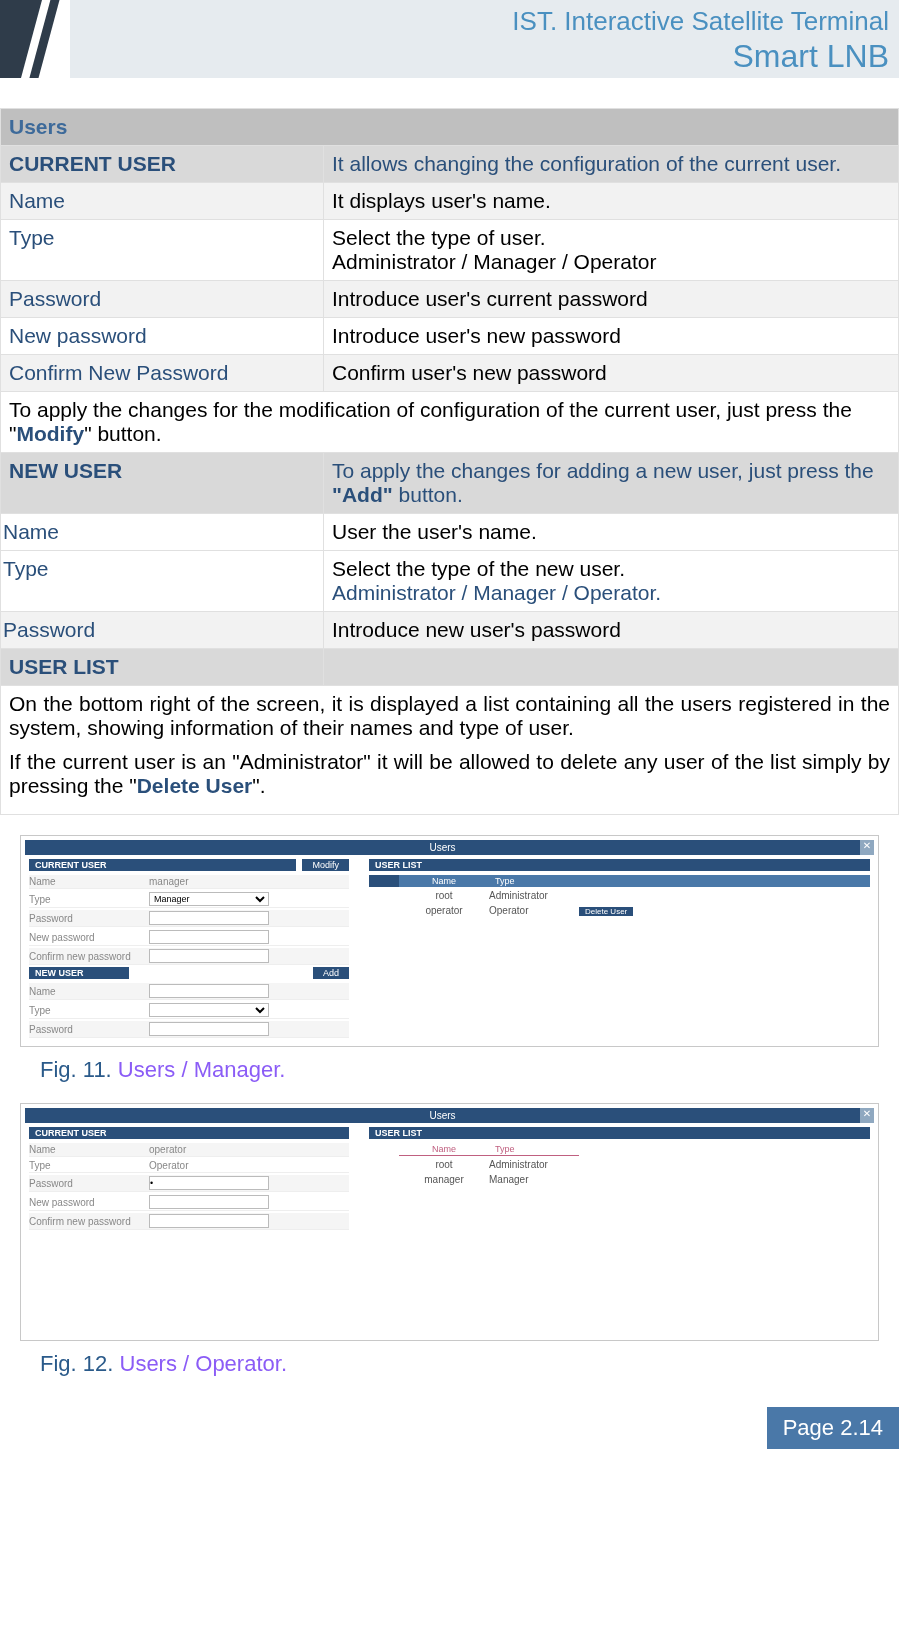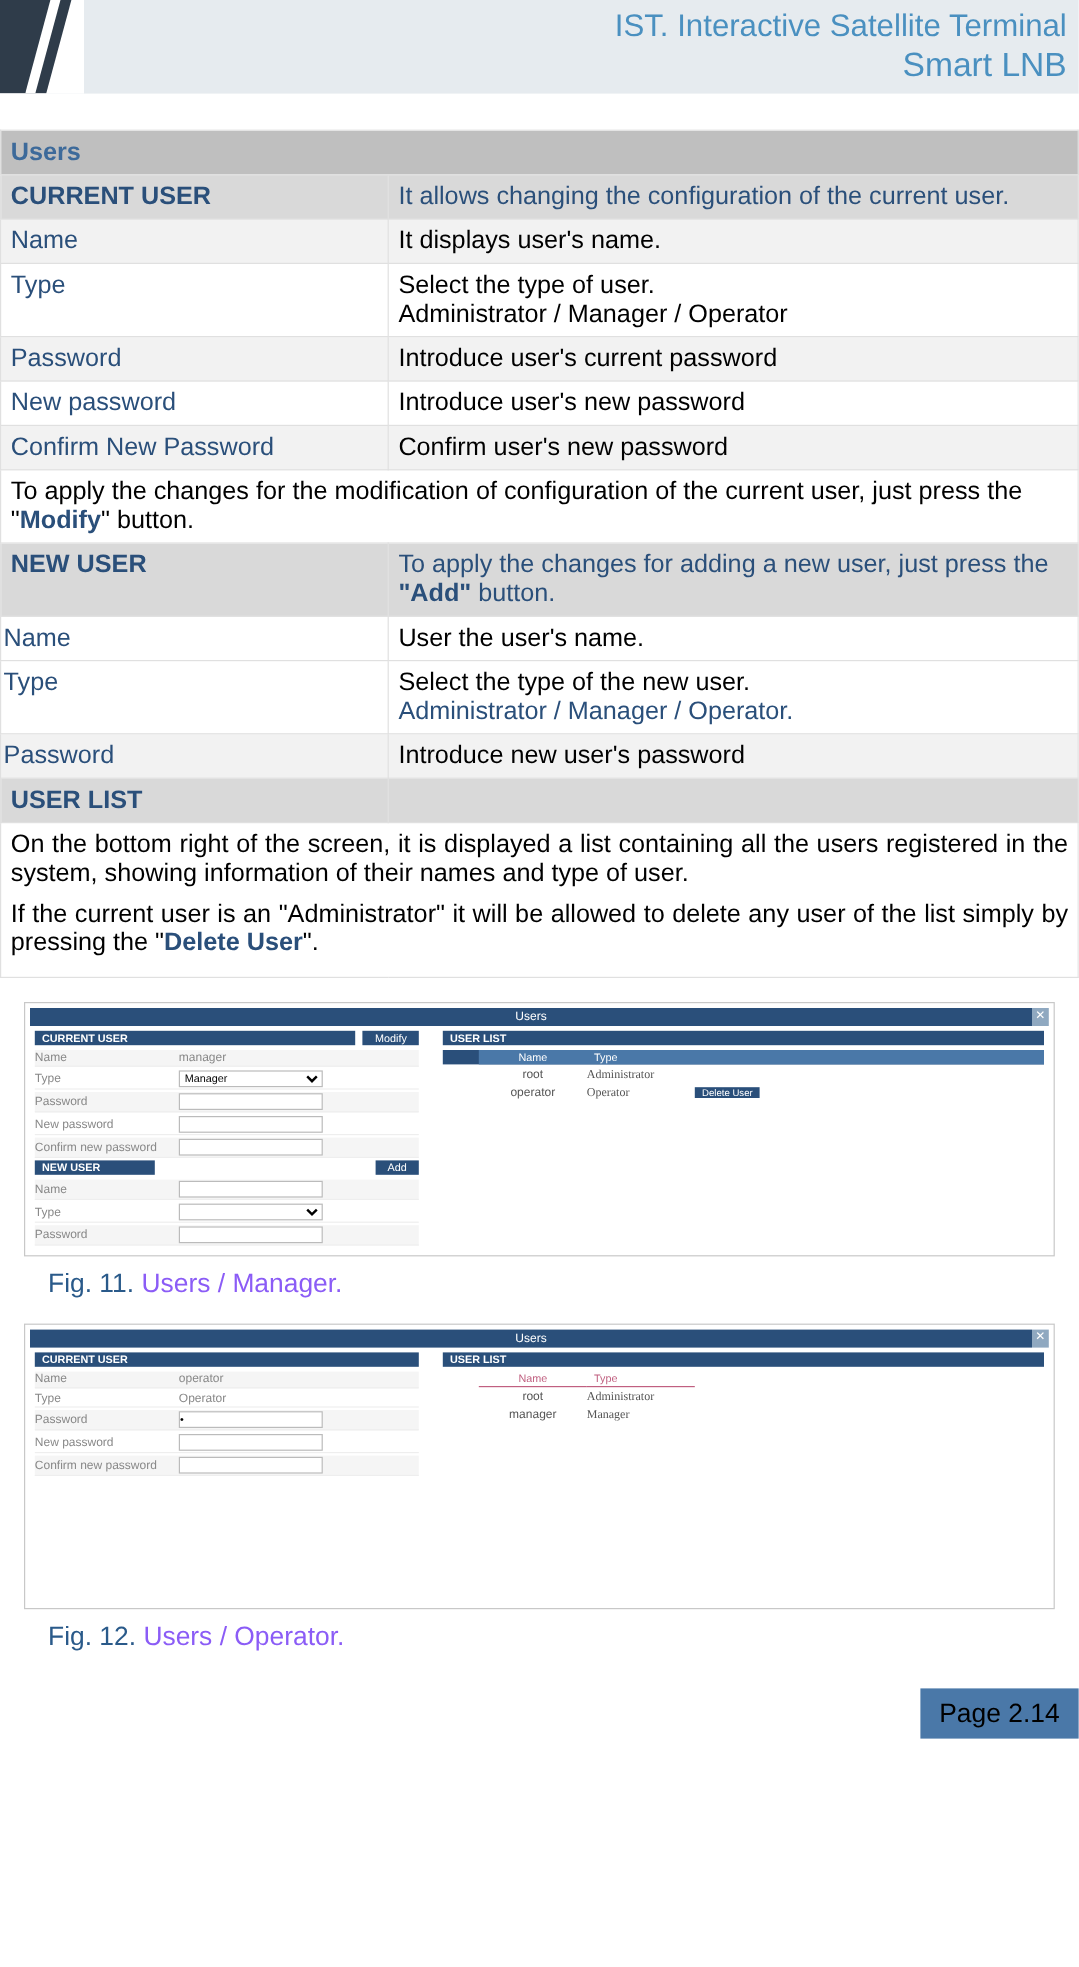--- a/index.html
+++ b/index.html
@@ -3,21 +3,21 @@
 <meta charset="utf-8">
 <style>
   * { box-sizing: border-box; margin: 0; padding: 0; }
   body { font-family: Arial, Helvetica, sans-serif; font-size: 20px; color: #000; background: #fff; width: 899px; }
   .header-bar { display: flex; align-items: stretch; background: #e6ebef; height: 78px; }
   .header-logo { width: 70px; background: #fff; position: relative; }
   .header-logo::before { content: ""; position: absolute; inset: 0; background: #2f3c4a; clip-path: polygon(0 0, 85% 0, 55% 100%, 0 100%); }
   .header-logo::after { content: ""; position: absolute; inset: 0; background: #fff; clip-path: polygon(60% 0, 72% 0, 42% 100%, 30% 100%); }
   .header-titles { flex: 1; text-align: right; padding: 6px 10px 0 0; line-height: 1.2; }
   .header-line1 { color: #4a90c0; font-size: 26px; }
-  .header-line2 { color: #4a90c0; font-size: 28px; }
+  .header-line2 { color: #4a90c0; font-size: 32px; }
 
   .content { padding: 30px 0 0 0; }
   table.def { width: 100%; border-collapse: collapse; border: 1px solid #e0e0e0; }
   table.def td { vertical-align: top; padding: 6px 8px; border: 1px solid #e0e0e0; font-size: 21px; }
   .row-header { background: #bfbfbf; color: #3d6a9a; font-weight: bold; }
   .row-section-left { background: #d9d9d9; color: #2a4f7a; font-weight: bold; }
   .row-section-right { background: #d9d9d9; color: #2a4f7a; }
   .row-odd { background: #f2f2f2; }
   .row-even { background: #ffffff; }
   .left-col   { width: 323px; color: #2a4f7a; }
@@ -50,27 +50,27 @@
   .ui-row .lbl { width:120px; color:#888;}
   .ui-row .val { color:#888; }
   .ui-row input, .ui-row select { border:1px solid #bbb; height:14px; width:120px; font-size:9px; background:#fff;}
   .ui-list-hdr { background:#2a4f7a; }
   .ui-list-hdr-inner { display:flex; background:#4a78a8; margin-left:30px;}
   .ui-list-hdr-inner span { color:#fff; padding:1px 6px; font-size:9px;}
   .ui-list-hdr-inner .c1 { width:90px; text-align:center;}
   .ui-list-hdr-inner .c2 { width:90px; }
   .ui-list-row { display:flex; margin-left:30px; align-items:center; padding:1px 0;}
   .ui-list-row .c1 { width:90px; text-align:center;}
-  .ui-list-row .c2 { width:90px;font-family:Liberation Serif, serif; }
+  .ui-list-row .c2 { width:90px; }
   .ui-list-row .c3 { }
   .ui-del { background:#2a4f7a; color:#fff; font-size:8px; padding:0 6px;}
   .ui-spacer { height: 100px; }
 
   .footer { display:flex; justify-content:flex-end; margin-top: 30px;}
-  .footer-box { background:#4a78a8; color:#000000; padding:8px 16px; font-size:22px;}
+  .footer-box { background:#4a78a8; color:#ffffff; padding:8px 16px; font-size:22px;}
 </style>
 </head>
 <body>
 
 <div class="header-bar">
   <div class="header-logo"></div>
   <div class="header-titles">
     <div class="header-line1">IST. Interactive Satellite Terminal</div>
     <div class="header-line2">Smart LNB</div>
   </div>

